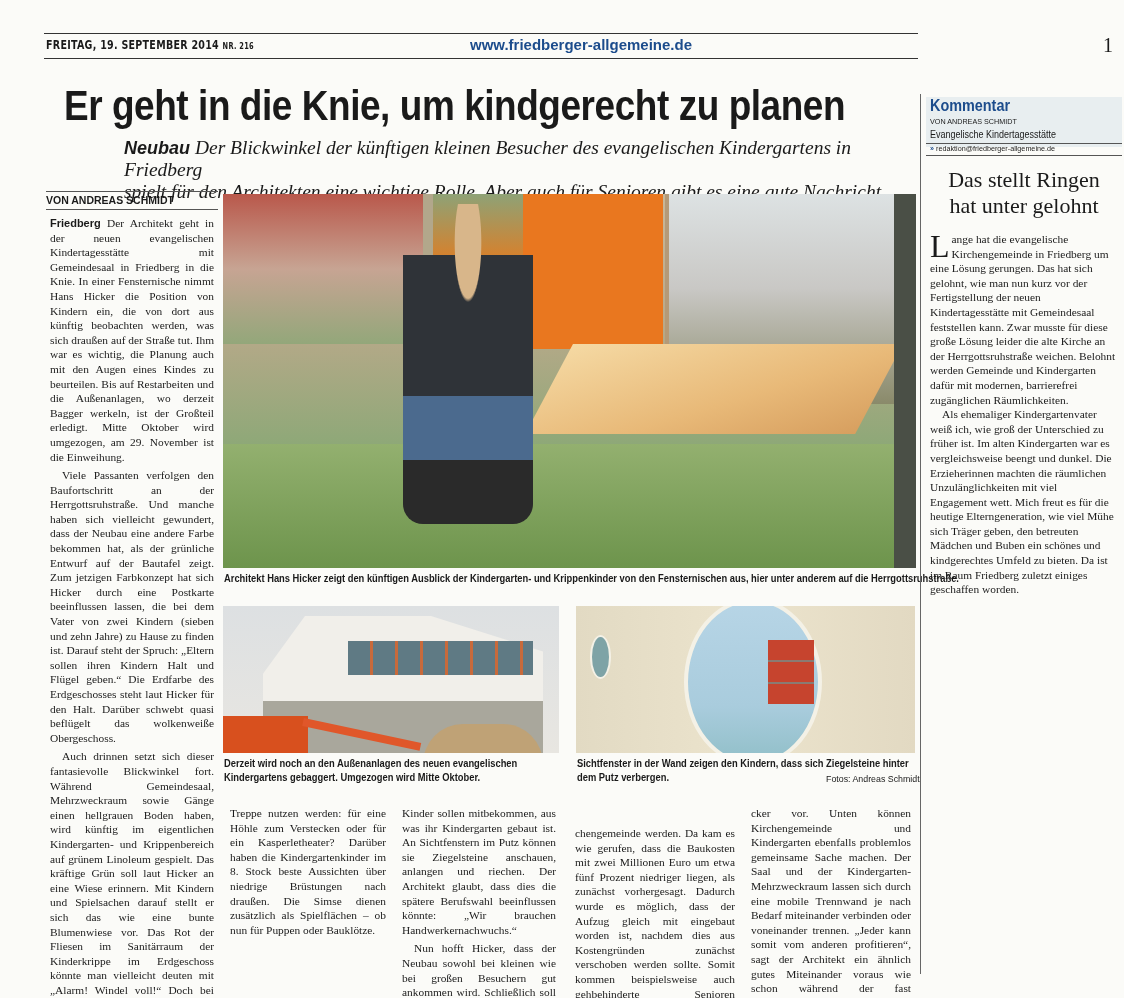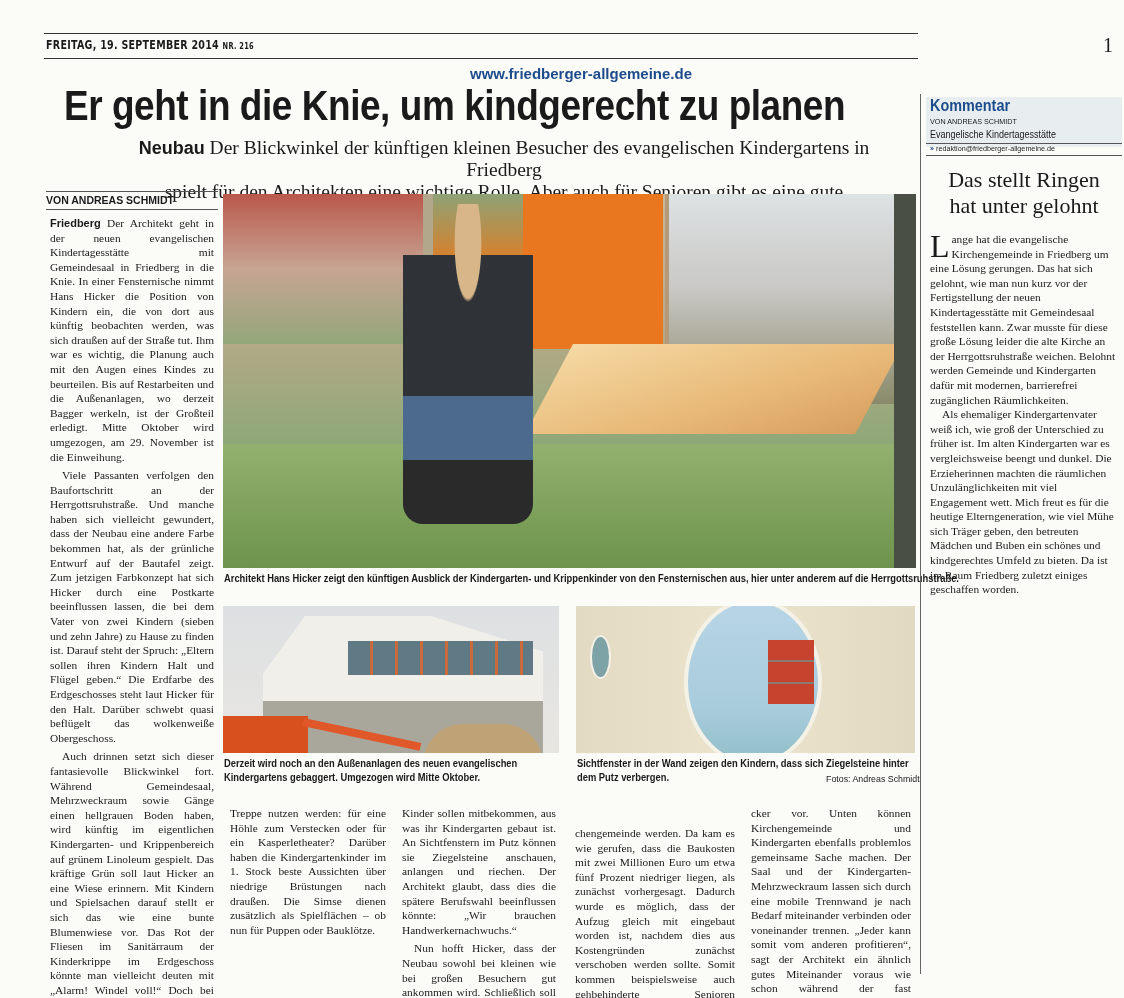--- a/index.html
+++ b/index.html
@@ -8,26 +8,26 @@
     background: #fbfbf8; position: relative;
     font-family: "Liberation Serif", serif; color: #1a1a1a;
   }
   .abs { position: absolute; }
   
   .hdr-line { position: absolute; left: 44px; width: 870px; height: 1px; background: #333; }
   .hdr-line.top { top: 33px; width: 874px; }
   .hdr-line.bot { top: 58px; width: 874px; }
   .hdr-date { left: 46px; top: 38px; font-family: "DejaVu Sans Condensed", "DejaVu Sans", sans-serif; font-weight: bold; font-size: 11.5px; letter-spacing: 0.3px; transform: scaleX(0.92); transform-origin: left; }
   .hdr-date .nr { font-size: 8px; }
-  .hdr-url { left: 470px; top: 36px; font-family: "Liberation Sans", sans-serif; font-weight: bold; font-size: 15px; color: #1c4c8c; margin-top: 29px; }
+  .hdr-url { left: 470px; top: 36px; font-family: "Liberation Sans", sans-serif; font-weight: bold; font-size: 15px; color: #1c4c8c; }
   .hdr-page { left: 1103px; top: 34px; font-size: 20px; }
 
   
   .headline { left: 64px; top: 82px; font-family: "Liberation Sans", sans-serif; font-weight: bold; font-size: 42px; letter-spacing: -0.5px; transform: scaleX(0.88); transform-origin: left; white-space: nowrap; }
-  .subhead { left: 124px; top: 137px; font-size: 19.5px; line-height: 22px; text-align: center; width: 760px; }
+  .subhead { left: 124px; top: 137px; font-size: 19.5px; line-height: 22px; text-align: left; width: 760px; font-style: italic; }
   .subhead b { font-family: "Liberation Sans", sans-serif; font-weight: bold; font-size: 18px; }
 
   
   .byline { left: 46px; top: 191px; width: 172px; font-family: "Liberation Sans", sans-serif; font-weight: bold; font-size: 10.5px; border-top: 1px solid #555; border-bottom: 1px solid #555; padding: 2px 0 3px; transform-origin: left; }
   .col { font-size: 11.4px; line-height: 14.6px; text-align: justify; hyphens: manual; }
   .col p { margin: 4px; text-indent: 12px; }
   .col p.first { text-indent: 0; }
   .col b.lead { font-family: "Liberation Sans", sans-serif; font-weight: bold; font-size: 11px; }
   .col1 { left: 46px; top: 212px; width: 172px; }
   .col2 { left: 226px; top: 802px; width: 164px; }
@@ -133,21 +133,21 @@
 <div class="photo ph-wall">
   <div class="circle-small"></div>
   <div class="circle-big"></div>
   <div class="brick"></div>
 </div>
 <div class="abs caption cap-left">Derzeit wird noch an den Außenanlagen des neuen evangelischen Kindergartens gebaggert. Umgezogen wird Mitte Oktober.</div>
 <div class="abs caption cap-right">Sichtfenster in der Wand zeigen den Kindern, dass sich Ziegelsteine hinter dem Putz verbergen.</div>
 <div class="abs credit">Fotos: Andreas Schmidt</div>
 
 <div class="abs col col2">
-  <p class="first">Treppe nutzen werden: für eine Höhle zum Verstecken oder für ein Kasperletheater? Darüber haben die Kindergartenkinder im 1. Stock beste Aussichten über niedrige Brüstungen nach draußen. Die Simse dienen zusätzlich als Spielflächen – ob nun für Puppen oder Bauklötze.</p>
+  <p class="first">Treppe nutzen werden: für eine Höhle zum Verstecken oder für ein Kasperletheater? Darüber haben die Kindergartenkinder im 8. Stock beste Aussichten über niedrige Brüstungen nach draußen. Die Simse dienen zusätzlich als Spielflächen – ob nun für Puppen oder Bauklötze.</p>
 </div>
 <div class="abs col col3">
   <p class="first">Kinder sollen mitbekommen, aus was ihr Kindergarten gebaut ist. An Sichtfenstern im Putz können sie Ziegelsteine anschauen, anlangen und riechen. Der Architekt glaubt, dass dies die spätere Berufswahl beeinflussen könnte: „Wir brauchen Handwerkernachwuchs.“</p>
   <p>Nun hofft Hicker, dass der Neubau sowohl bei kleinen wie bei großen Besuchern gut ankommen wird. Schließlich soll es ein Treffpunkt für Jung und Alt der evangelischen Kir-</p>
 </div>
 <div class="abs col col4">
   <p class="first">chengemeinde werden. Da kam es wie gerufen, dass die Baukosten mit zwei Millionen Euro um etwa fünf Prozent niedriger liegen, als zunächst vorhergesagt. Dadurch wurde es möglich, dass der Aufzug gleich mit eingebaut worden ist, nachdem dies aus Kostengründen zunächst verschoben werden sollte. Somit kommen beispielsweise auch gehbehinderte Senioren problemlos nach oben. „Sie könnten Kindern Märchen vorlesen“, stellt sich Hi-</p>
 </div>
 <div class="abs col col5">
   <p class="first"><span>cker vor. Unten können Kirchengemeinde und Kindergarten ebenfalls problemlos gemeinsame Sache machen. Der Saal und der Kindergarten-Mehrzweckraum lassen sich durch eine mobile Trennwand je nach Bedarf miteinander verbinden oder voneinander trennen. „Jeder kann somit vom anderen profitieren“, sagt der Architekt ein ähnlich gutes Miteinander voraus wie schon während der fast abgeschlossenen einjährigen Bauzeit.</span> <span class="more-link">»Kommentar</span></p>

